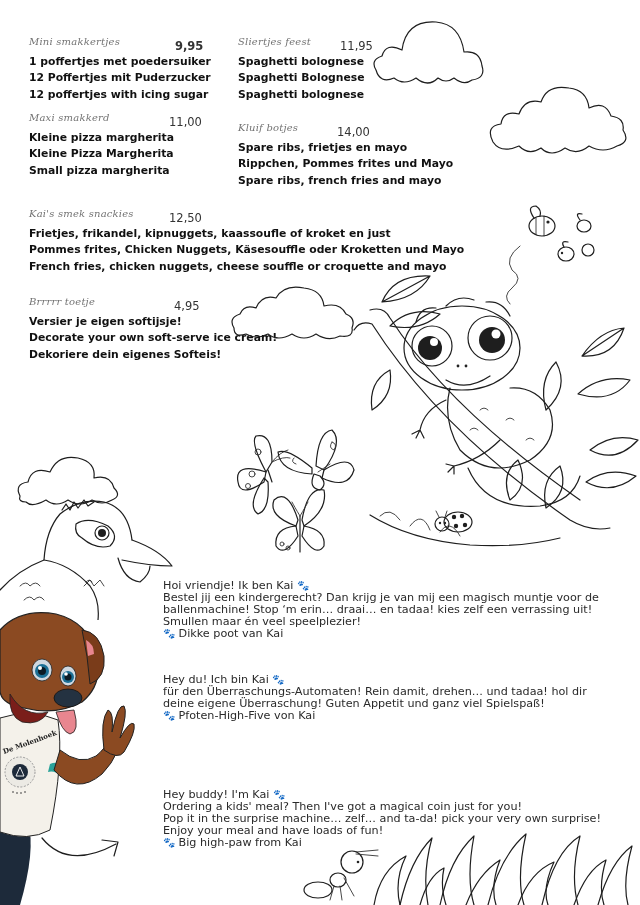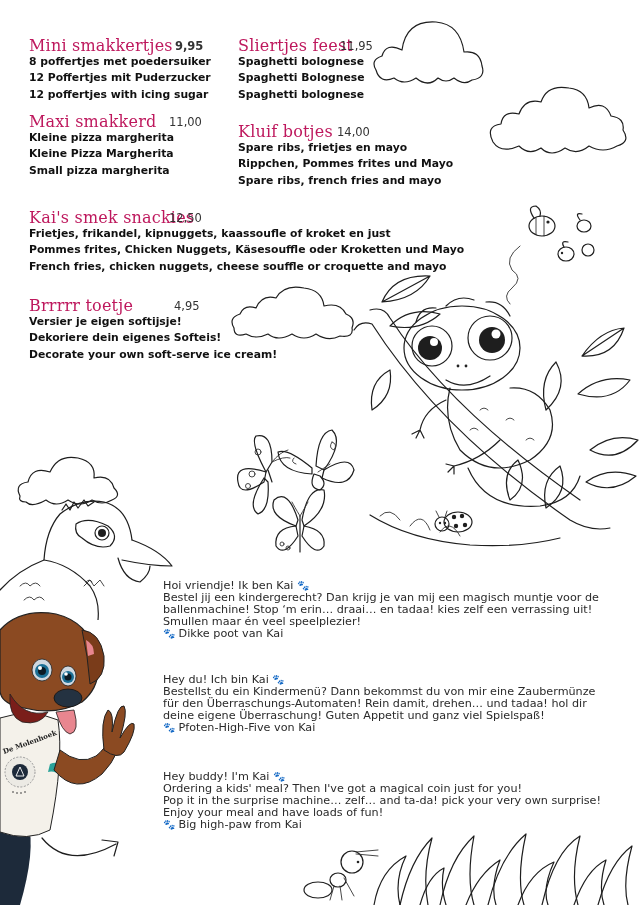--- a/index.html
+++ b/index.html
@@ -2,58 +2,58 @@
 <html><head>
 <meta charset="utf-8">
 <style>
   * { box-sizing: border-box; margin: 0; padding: 0; }
   html, body { width: 640px; height: 905px; background: #ffffff; overflow: hidden; }
   body { position: relative; font-family: "DejaVu Sans", sans-serif; color: #1a1a1a; }
 
   .section { position: absolute; }
   .sec-head { display: flex; align-items: baseline; white-space: nowrap; height: 18px; }
   .sec-title {
-    font-family: "DejaVu Serif", serif; font-size: 16px;
-    color: #be185d; letter-spacing: 0.2px;
+    font-family: "DejaVu Serif", serif; font-style: italic; font-size: 10px;
+    color: #737373; letter-spacing: 0.2px;
   }
   .sec-price { font-family: "DejaVu Sans", sans-serif; font-size: 11.5px; color: #333; position: absolute; top: 3px; }
   .sec-line { font-family: "DejaVu Sans", sans-serif; font-weight: bold; font-size: 10.8px; line-height: 16.3px; white-space: nowrap; color: #111; }
 
   #s-mini { left: 29px; top: 36px; }
   #s-mini .sec-price { left: 146px; font-weight: bold; }
   #s-sliert { left: 238px; top: 36px; }
   #s-sliert .sec-price { left: 102px; }
   #s-maxi { left: 29px; top: 112px; }
   #s-maxi .sec-price { left: 140px; }
   #s-kluif { left: 238px; top: 122px; }
   #s-kluif .sec-price { left: 99px; }
   #s-kai { left: 29px; top: 208px; }
   #s-kai .sec-price { left: 140px; }
   #s-toetje { left: 29px; top: 296px; }
   #s-toetje .sec-price { left: 145px; }
 
   .msg { position: absolute; left: 163px; font-size: 11.2px; line-height: 12px; color: #2a2a2a; white-space: nowrap; }
   #msg-nl { top: 580px; }
   #msg-de { top: 674px; }
-  #msg-en { top: 771px; }
+  #msg-en { top: 789px; }
   .paw { color: #7a2a22; font-size: 10px; display: inline-block; width: 12px; text-align: center; }
 
   .art { position: absolute; }
   svg .ln { fill: none; stroke: #1e1e1e; stroke-width: 1.2; stroke-linecap: round; stroke-linejoin: round; }
   svg .thin { fill: none; stroke: #333; stroke-width: 0.9; stroke-linecap: round; }
 </style>
 </head>
 <body>
 
 <div class="section" id="s-mini">
   <div class="sec-head">
       <span class="sec-title">Mini smakkertjes</span>
       <span class="sec-price">9,95</span>
     </div>
-  <div class="sec-line">8 poffertjes met poedersuiker</div>
+  <div class="sec-line">1 poffertjes met poedersuiker</div>
   <div class="sec-line">12 Poffertjes mit Puderzucker</div>
   <div class="sec-line">12 poffertjes with icing sugar</div>
 </div>
 
 <div class="section" id="s-sliert">
   <div class="sec-head">
       <span class="sec-title">Sliertjes feest</span>
       <span class="sec-price">11,95</span>
     </div>
   <div class="sec-line">Spaghetti bolognese</div>
@@ -90,35 +90,34 @@
   <div class="sec-line">Pommes frites, Chicken Nuggets, Käsesouffle oder Kroketten und Mayo</div>
   <div class="sec-line">French fries, chicken nuggets, cheese souffle or croquette and mayo</div>
 </div>
 
 <div class="section" id="s-toetje">
   <div class="sec-head">
       <span class="sec-title">Brrrrr toetje</span>
       <span class="sec-price">4,95</span>
     </div>
   <div class="sec-line">Versier je eigen softijsje!</div>
+  <div class="sec-line">Decorate your own soft-serve ice cream!</div>
   <div class="sec-line">Dekoriere dein eigenes Softeis!</div>
-  <div class="sec-line">Decorate your own soft-serve ice cream!</div>
 </div>
 
 <div class="msg" id="msg-nl">
   <div><span>Hoi vriendje! Ik ben Kai</span> <span class="paw">🐾</span></div>
   <div>Bestel jij een kindergerecht? Dan krijg je van mij een magisch muntje voor de</div>
   <div>ballenmachine! Stop ‘m erin… draai… en tadaa! kies zelf een verrassing uit!</div>
   <div>Smullen maar én veel speelplezier!</div>
   <div><span class="paw">🐾</span> <span>Dikke poot van Kai</span></div>
 </div>
 
 <div class="msg" id="msg-de">
   <div><span>Hey du! Ich bin Kai</span> <span class="paw">🐾</span></div>
-  <div>Bestellst du ein Kindermenü? Dann bekommst du von mir eine Zaubermünze</div>
   <div>für den Überraschungs-Automaten! Rein damit, drehen… und tadaa! hol dir</div>
   <div>deine eigene Überraschung! Guten Appetit und ganz viel Spielspaß!</div>
   <div><span class="paw">🐾</span> <span>Pfoten-High-Five von Kai</span></div>
 </div>
 
 <div class="msg" id="msg-en">
   <div><span>Hey buddy! I'm Kai</span> <span class="paw">🐾</span></div>
   <div>Ordering a kids' meal? Then I've got a magical coin just for you!</div>
   <div>Pop it in the surprise machine… zelf… and ta-da! pick your very own surprise!</div>
   <div>Enjoy your meal and have loads of fun!</div>

